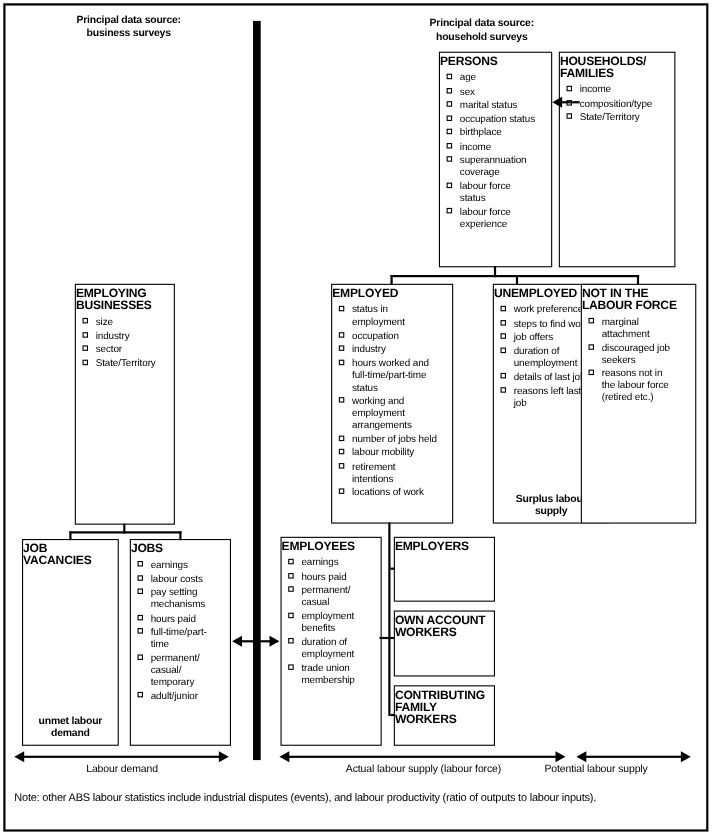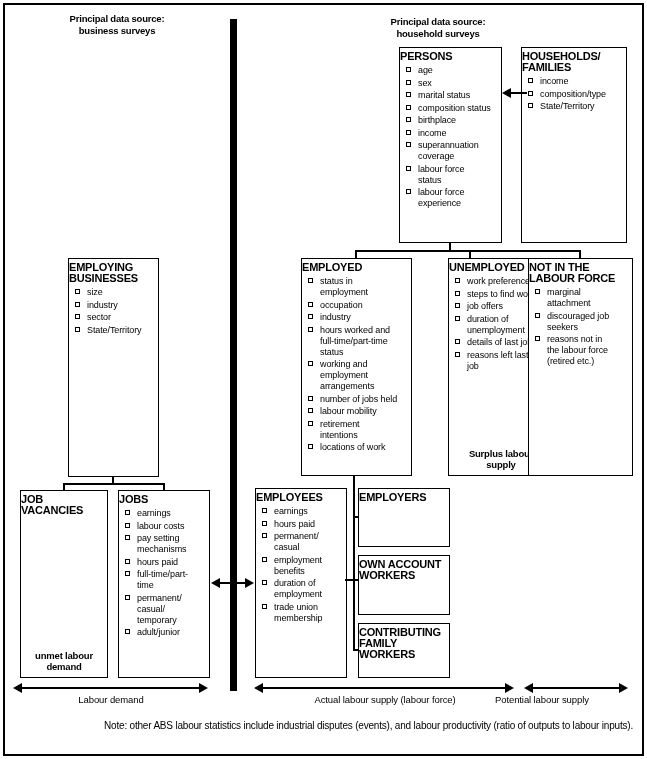--- a/index.html
+++ b/index.html
@@ -13,21 +13,21 @@
                white-space:pre-line; letter-spacing:-0.2px; }
   .items { padding-top:3px; }
   .item { display:flex; margin:0 0 1.5px 0; }
   .sq { flex:0 0 auto; width:5px; height:5px; border:1px solid var(--ink,#000); margin:2px 7px 0 6px; }
   .txt { font-size:9px; line-height:11px; white-space:pre; letter-spacing:-0.1px; }
   .box-footer { position:absolute; left:0; right:0; bottom:5px; text-align:center; font-weight:bold;
                 font-size:9.5px; line-height:11px; white-space:pre-line; letter-spacing:-0.2px; }
   .label { position:absolute; text-align:center; font-weight:bold; font-size:9.5px; line-height:11.5px;
            white-space:pre-line; letter-spacing:-0.2px; }
   .arrow-label { position:absolute; text-align:center; font-size:9.5px; line-height:11px; letter-spacing:-0.1px; }
-  .note { position:absolute; font-size:10px; letter-spacing:-0.2px;text-align:right; }
+  .note { position:absolute; font-size:10px; letter-spacing:-0.2px; }
   .line { position:absolute; background:var(--ink,#000); }
   .arrow { position:absolute; height:10px; }
   .arrow .shaft { position:absolute; top:4px; height:2px; background:var(--ink,#000); left:6px; right:6px; }
   .arrow.single-l .shaft { right:0; }
   .head-l { position:absolute; left:0; top:0; width:0; height:0;
             border-top:5px solid transparent; border-bottom:5px solid transparent;
             border-right:9px solid var(--ink,#000); }
   .head-r { position:absolute; right:0; top:0; width:0; height:0;
             border-top:5px solid transparent; border-bottom:5px solid transparent;
             border-left:9px solid var(--ink,#000); }
@@ -56,21 +56,21 @@
         <div class="item">
           <span class="sq"></span>
           <span class="txt">sex</span>
         </div>
         <div class="item">
           <span class="sq"></span>
           <span class="txt">marital status</span>
         </div>
         <div class="item">
           <span class="sq"></span>
-          <span class="txt">composition status</span>
+          <span class="txt">occupation status</span>
         </div>
         <div class="item">
           <span class="sq"></span>
           <span class="txt">birthplace</span>
         </div>
         <div class="item">
           <span class="sq"></span>
           <span class="txt">income</span>
         </div>
         <div class="item">
@@ -84,21 +84,21 @@
 status</span>
         </div>
         <div class="item">
           <span class="sq"></span>
           <span class="txt">labour force
 experience</span>
         </div>
       </div>
   </div>
 
-  <div class="box" style="left:521px; top:47px; width:106px; height:196px;">
+  <div class="box" style="left:508px; top:47px; width:106px; height:196px;">
     <div class="box-title">HOUSEHOLDS/
 FAMILIES</div>
     <div class="items">
         <div class="item">
           <span class="sq"></span>
           <span class="txt">income</span>
         </div>
         <div class="item">
           <span class="sq"></span>
           <span class="txt">composition/type</span>

